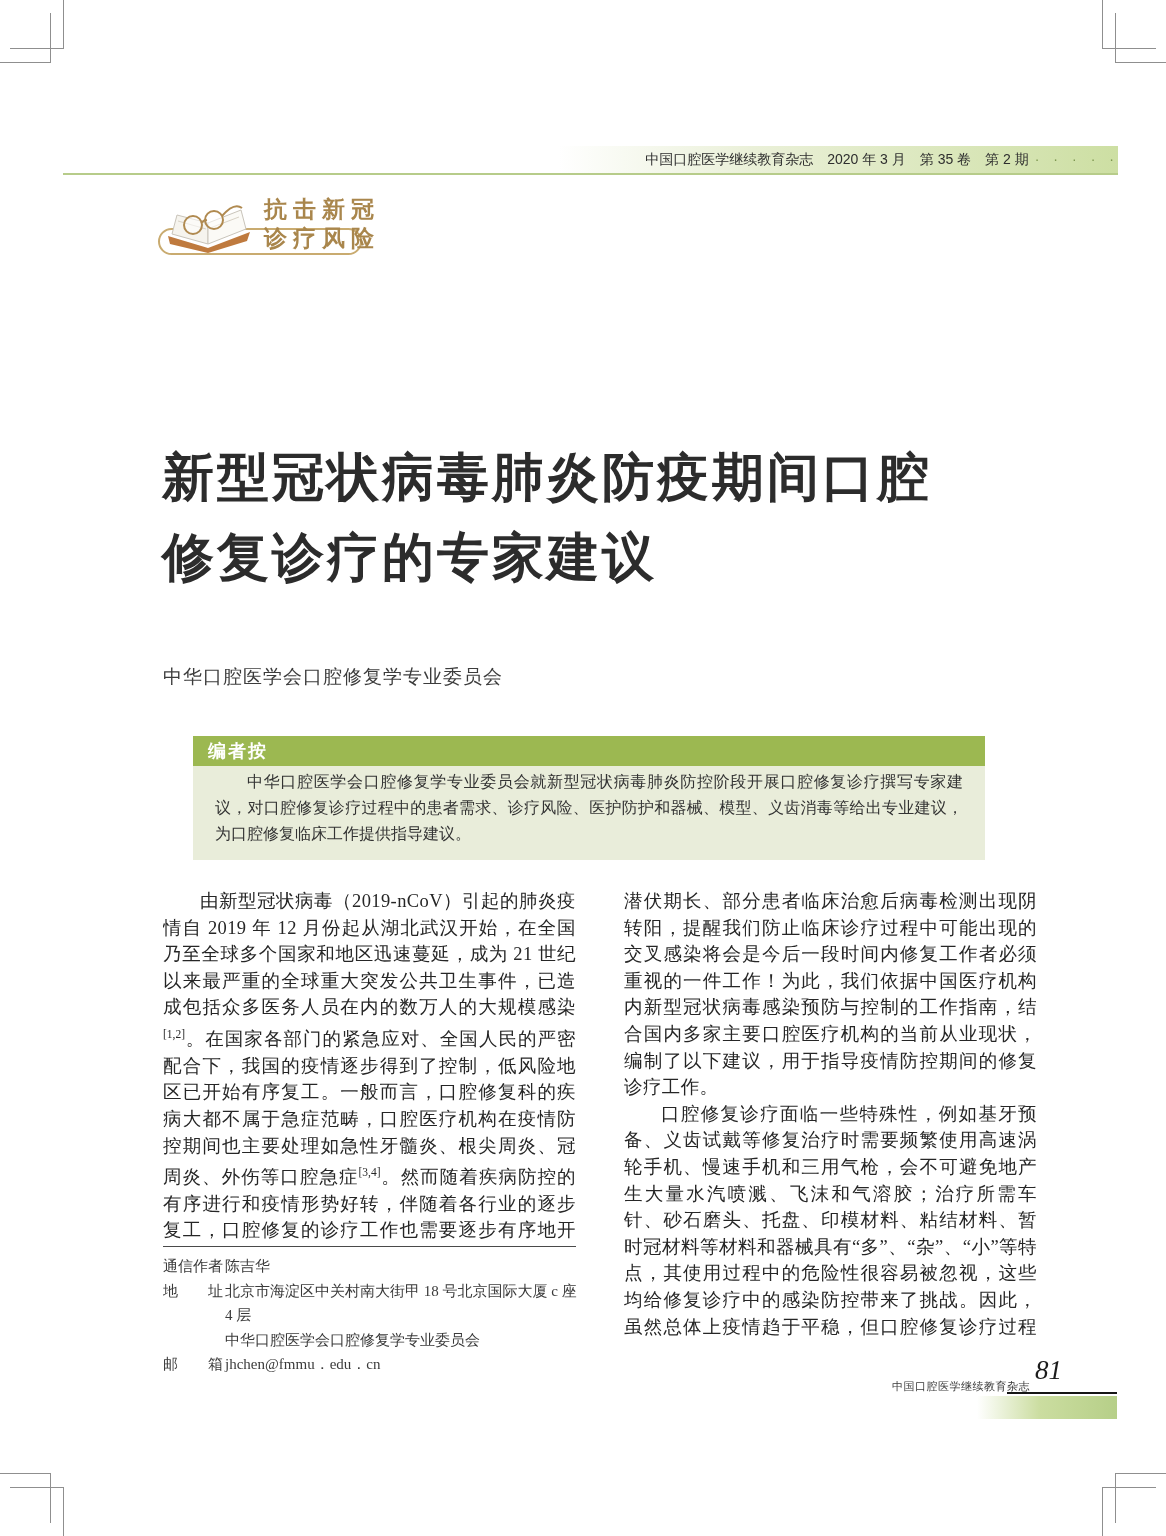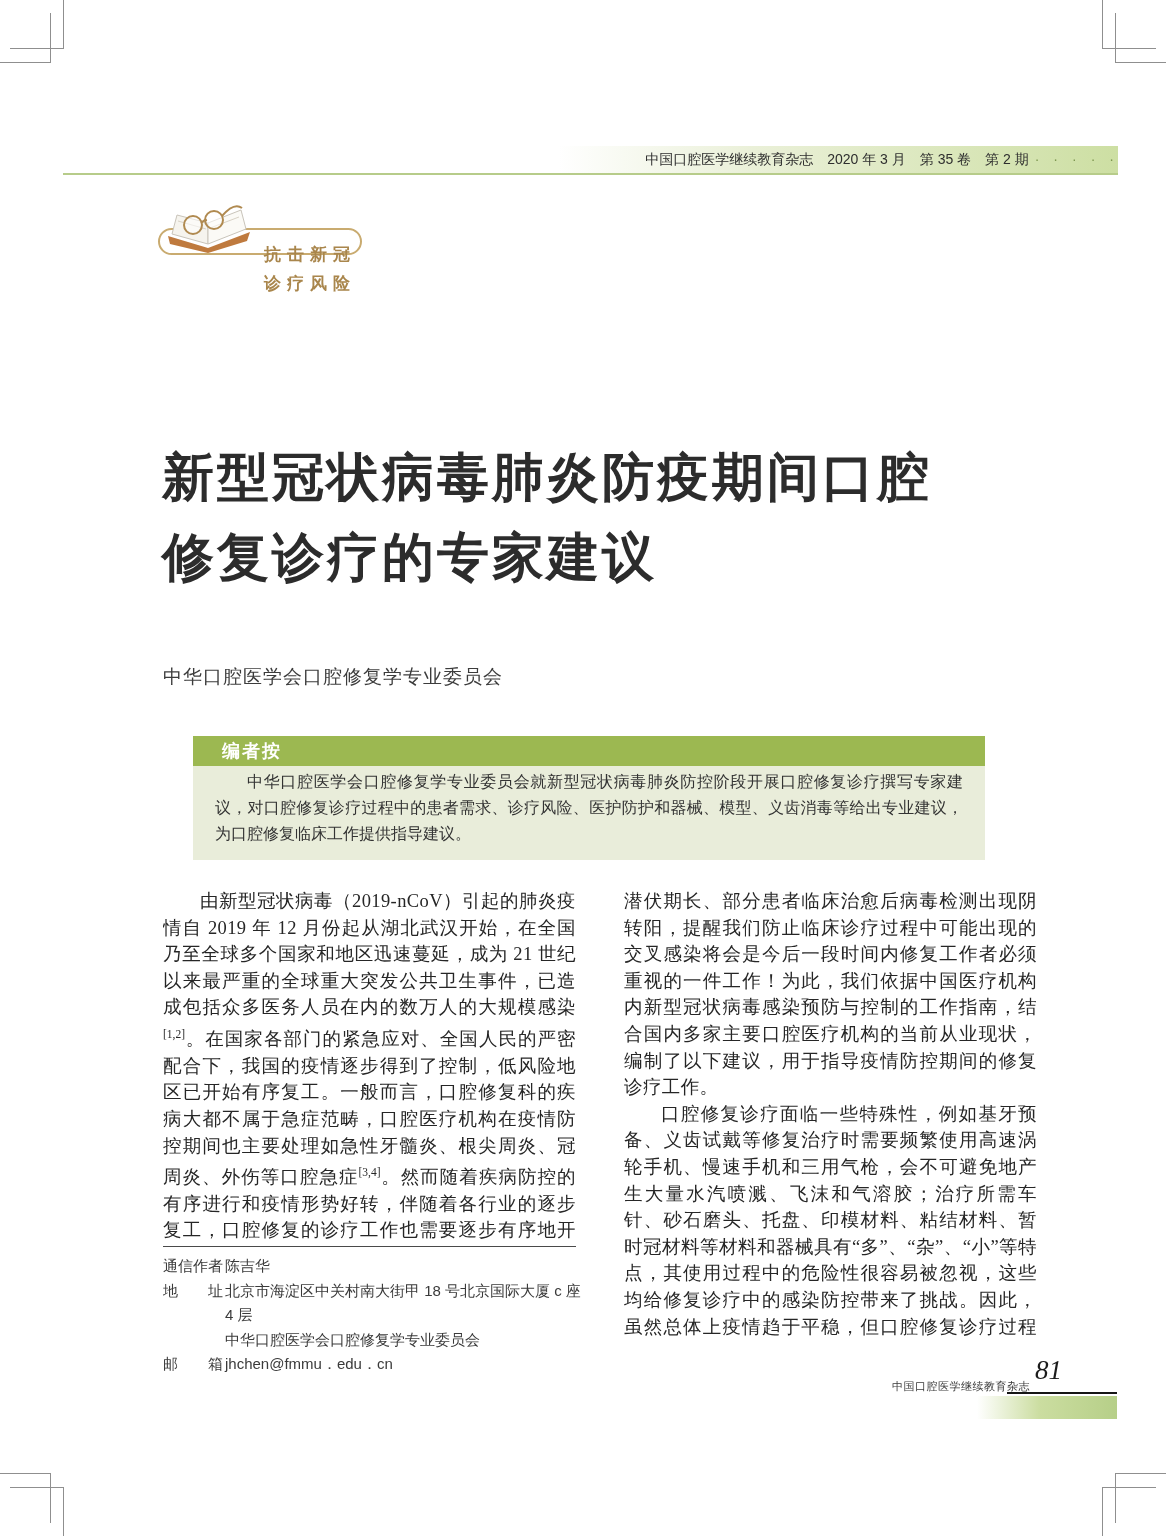--- a/index.html
+++ b/index.html
@@ -35,35 +35,35 @@
   .journal-info { font-size:14px; color:#2e2e2e; white-space:pre; }
   .header-dots { font-size:14px; color:#7d9750; margin:0 4px 0 6px; white-space:pre; }
 
   
   .badge { position:absolute; left:158px; top:194px; width:212px; height:68px; }
   .badge-outline { position:absolute; left:0; top:34px; width:200px; height:23px; border:2px solid #c9ab70; border-radius:14px; }
   .badge-book { position:absolute; left:4px; top:0; width:92px; height:64px; }
   .badge-text {
     position:absolute; left:106px; top:1px; width:110px;
     font-family:"Liberation Serif", serif; font-weight:bold;
-    font-size:17px; line-height:29px; letter-spacing:6px; color:#a9864c; white-space:nowrap;margin-top:45px;
+    font-size:23px; line-height:29px; letter-spacing:6px; color:#a9864c; white-space:nowrap;
   }
 
   
   .article-title {
     position:absolute; left:162px; top:437px; width:850px;
     font-size:52px; line-height:80px; font-weight:bold; letter-spacing:3px; color:#2c2c2c;
   }
   .author { position:absolute; left:163px; top:664px; font-size:19px; letter-spacing:1px; color:#3c3c3c; }
 
   
   .editor-box { position:absolute; left:193px; top:736px; width:792px; }
   .editor-box-header {
     height:30px; line-height:30px; background:#9cb851; color:#ffffff;
-    font-size:18px; font-weight:bold; letter-spacing:2px; padding-left:29px; box-sizing:border-box;
+    font-size:18px; font-weight:bold; letter-spacing:2px; padding-left:15px; box-sizing:border-box;
   }
   .editor-box-body {
     background:#e9edda; color:#333333; padding:3px 22px 13px 22px;
     font-size:16px; line-height:26px; text-align:justify; text-indent:2em;
   }
 
   
   .col {
     position:absolute; top:888px; width:413px;
     font-family:"Liberation Serif","DejaVu Serif", serif;
@@ -72,21 +72,21 @@
   }
   .col p { margin:0; }
   .col-left { left:163px; max-height:352px; overflow:hidden; }
   .col-right { left:624px; max-height:452px; overflow:hidden; }
   .indent { text-indent:2em; }
   sup.ref { font-size:11.5px; letter-spacing:0; }
 
   
   .footnote-divider { position:absolute; left:163px; top:1246px; width:413px; height:1px; background:#4a4a4a; }
   .footnote { position:absolute; left:163px; top:1254px; width:424px; font-size:15px; line-height:24.5px; color:#3a3a3a; }
-  .fn-row { display:flex; }
+  .fn-row { display:flex;font-family:Liberation Serif, serif; }
   .fn-label { flex:0 0 62px; white-space:pre; }
   .fn-value { flex:1; }
 
   
   .footer-journal { position:absolute; left:892px; top:1379px; font-size:11px; letter-spacing:0.5px; color:#3a3a3a; }
   .footer-page-number {
     position:absolute; left:1012px; top:1355px; width:50px; text-align:right;
     font-family:"Liberation Serif", serif; font-style:italic; font-size:27px; color:#1c1c1c;
   }
   .footer-rule { position:absolute; left:1007px; top:1392px; width:110px; height:2px; background:#151515; }

